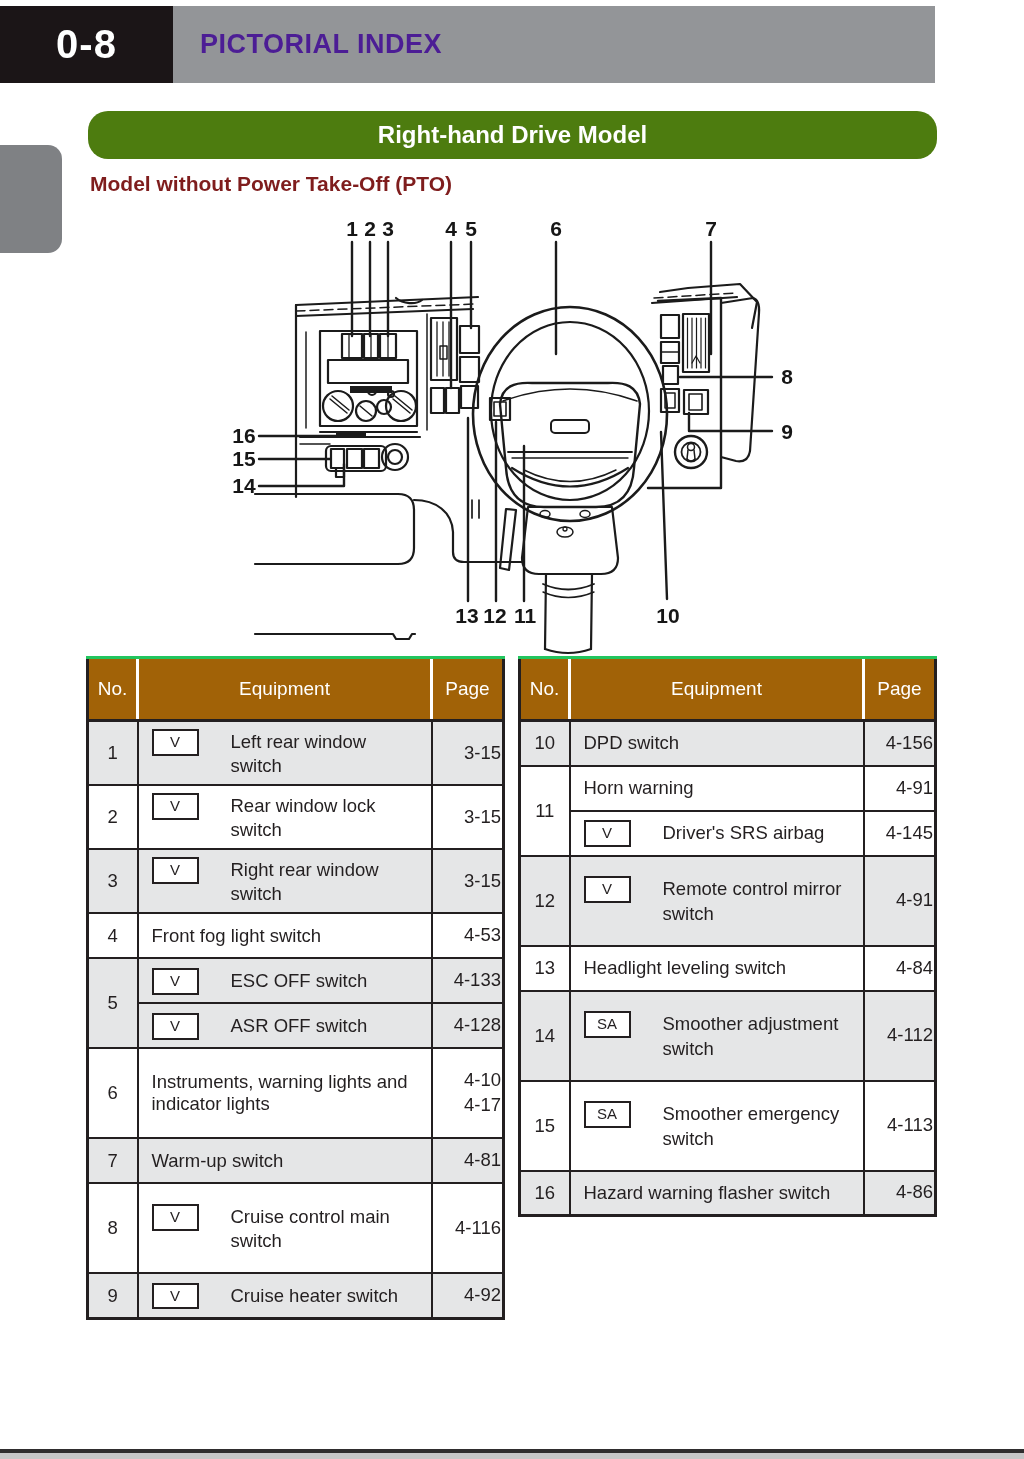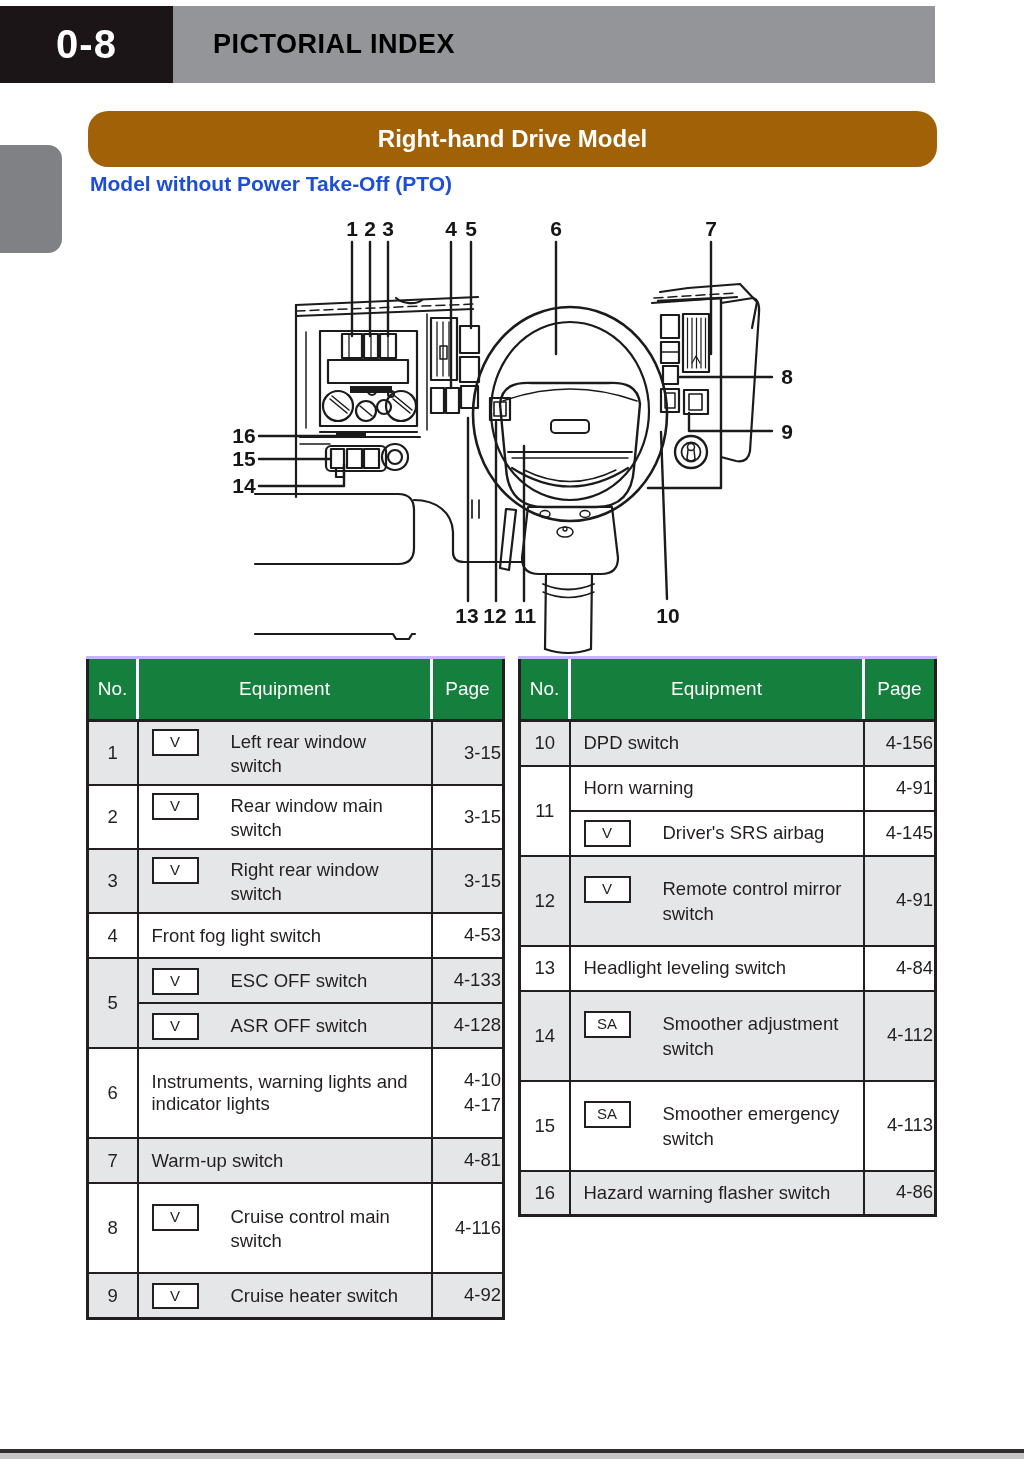--- a/index.html
+++ b/index.html
@@ -10,46 +10,46 @@
   
   .pageno-box{
     position:absolute;left:0;top:6px;width:173px;height:77px;background:#1b1517;
     display:flex;align-items:center;justify-content:center;
   }
   .pageno-box span{color:#fff;font-size:40px;font-weight:bold;letter-spacing:1px;}
   .header-bar{
     position:absolute;left:173px;top:6px;width:762px;height:77px;background:#939598;
     display:flex;align-items:center;
   }
-  .header-bar span{color:#000000;font-size:27px;font-weight:bold;letter-spacing:.5px;padding-left:40px;}
+  .header-bar span{color:#4c1d95;font-size:27px;font-weight:bold;letter-spacing:.5px;padding-left:27px;}
   .section-pill{
-    position:absolute;left:88px;top:111px;width:849px;height:56px;background:#a16207;
+    position:absolute;left:88px;top:111px;width:849px;height:48px;background:#4d7c0f;
     border-radius:20px;display:flex;align-items:center;justify-content:center;
   }
   .section-pill span{color:#fff;font-size:24px;font-weight:bold;}
   .side-tab{
     position:absolute;left:0;top:145px;width:62px;height:108px;background:#7f8184;
     border-radius:0 14px 14px 0;
   }
   .subtitle{
-    position:absolute;left:90px;top:172px;font-size:21px;font-weight:bold;color:#1d4ed8;
+    position:absolute;left:90px;top:172px;font-size:21px;font-weight:bold;color:#7f1d1d;
   }
   
   .diagram{position:absolute;left:200px;top:200px;width:640px;height:456px;}
   .diagram text{font-family:"Liberation Sans",sans-serif;font-size:21px;font-weight:bold;fill:#161616;}
   
   .tbl-wrap{position:absolute;top:656px;}
   .tbl-left{left:86px;width:419px;}
   .tbl-right{left:518px;width:419px;}
   table.eqt{border-collapse:collapse;width:100%;table-layout:fixed;border:3px solid #231f20;}
   table.eqt col.c-no{width:50px;}
   table.eqt col.c-pg{width:72px;}
   table.eqt th{
-    background:#15803d;color:#fff;font-weight:normal;font-size:19px;height:58px;
-    border-top:3px solid #c4b5fd;border-bottom:3px solid #231f20;
+    background:#a16207;color:#fff;font-weight:normal;font-size:19px;height:58px;
+    border-top:3px solid #22c55e;border-bottom:3px solid #231f20;
   }
   table.eqt th + th{border-left:3px solid #fff;}
   table.eqt td{
     border:2.5px solid #231f20;font-size:18.5px;color:#231f20;background:#fff;vertical-align:middle;
   }
   table.eqt tr.shade td{background:#e5e6e7;}
   table.eqt tr.h45{height:45px;}
   table.eqt tr.h90{height:90px;}
   td.no{text-align:center;}
   td.pg{text-align:right;line-height:1.35;}
@@ -274,21 +274,21 @@
                 <span class="lbl">Left rear window switch</span>
               </div>
             </td>
           <td class="pg">3-15</td>
         </tr>
         <tr class="h45">
           <td class="no">2</td>
           <td class="eq">
               <div class="cf">
                 <span class="badge">V</span>
-                <span class="lbl">Rear window main switch</span>
+                <span class="lbl">Rear window lock switch</span>
               </div>
             </td>
           <td class="pg">3-15</td>
         </tr>
         <tr class="shade h45">
           <td class="no">3</td>
           <td class="eq">
               <div class="cf">
                 <span class="badge">V</span>
                 <span class="lbl">Right rear window switch</span>

